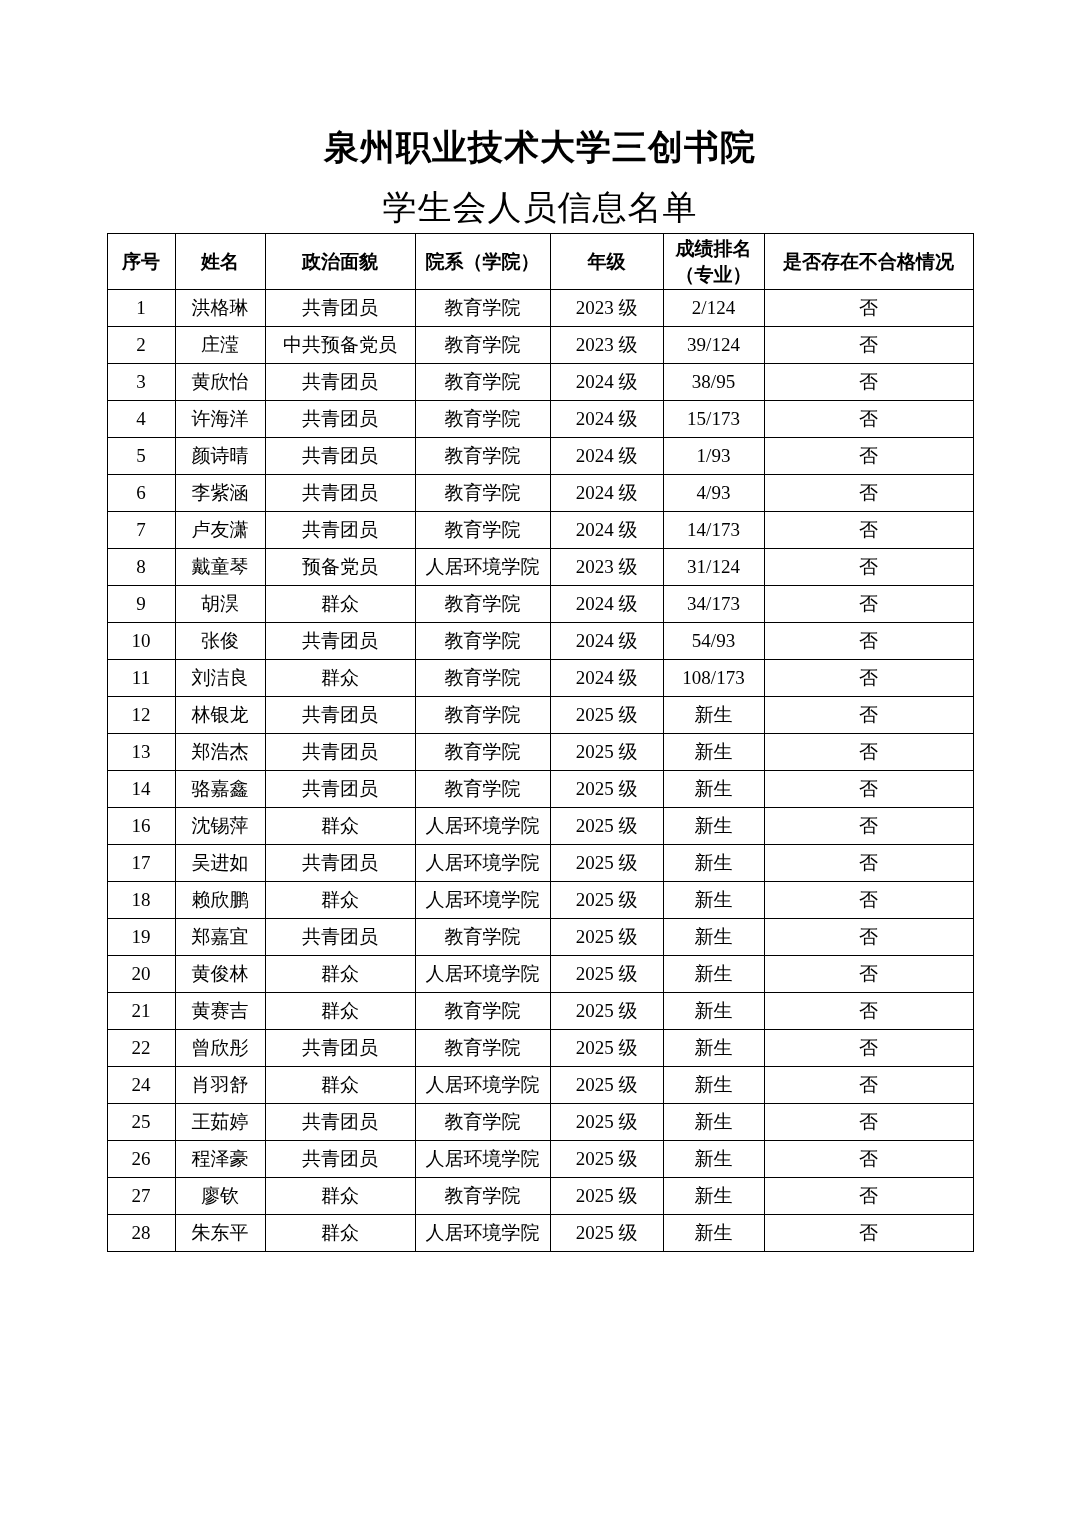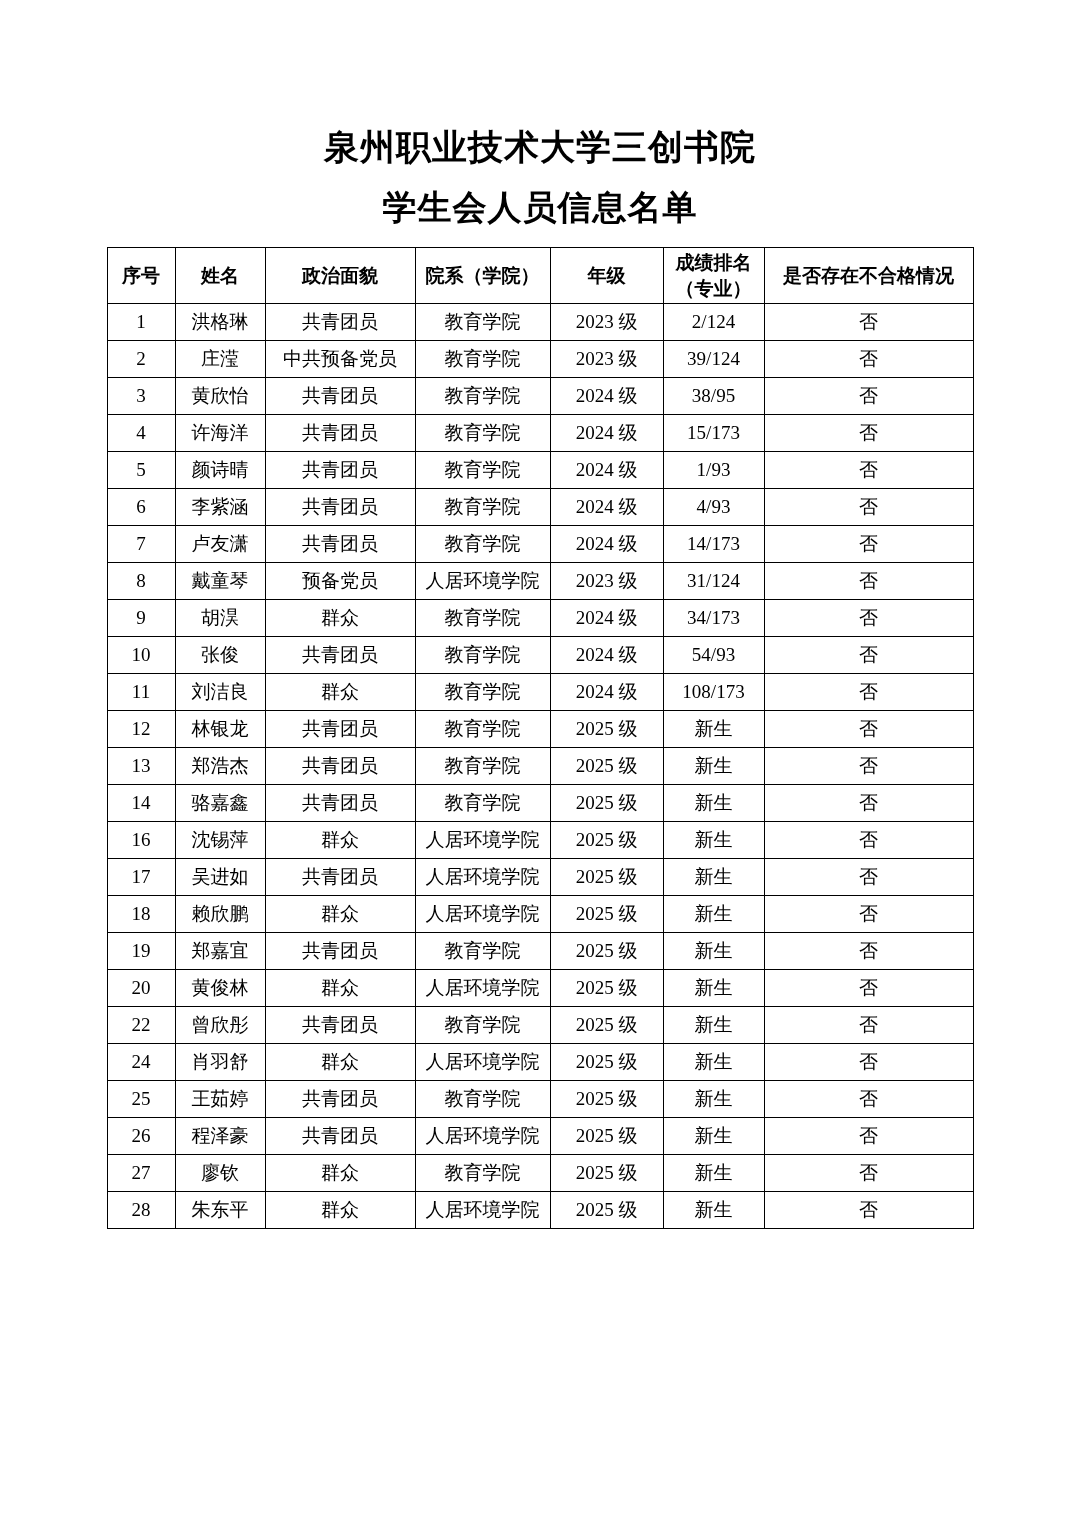--- a/index.html
+++ b/index.html
@@ -23,29 +23,29 @@
     font-size: 35px;
     font-weight: bold;
     line-height: 1.0;
     letter-spacing: 1px;
   }
   .doc-subtitle {
     margin: 0;
     padding-top: 26px;
     text-align: center;
     font-size: 34px;
-    font-weight: bold;
+    font-weight: normal;
     line-height: 1.0;
     letter-spacing: 1px;
   }
   table.roster {
     border-collapse: collapse;
     table-layout: fixed;
     width: 866px;
-    margin: 22px auto 0 auto;
+    margin: 8px auto 0 auto;
   }
   table.roster th,
   table.roster td {
     border: 1px solid #000000;
     text-align: center;
     vertical-align: middle;
     padding: 0 2px;
     font-size: 19px;
     overflow: hidden;
   }
@@ -262,20 +262,29 @@
         <tr>
           <td>20</td>
           <td>黄俊林</td>
           <td>群众</td>
           <td>人居环境学院</td>
           <td>2025 级</td>
           <td>新生</td>
           <td>否</td>
         </tr>
         <tr>
+          <td>21</td>
+          <td>黄赛吉</td>
+          <td>群众</td>
+          <td>教育学院</td>
+          <td>2025 级</td>
+          <td>新生</td>
+          <td>否</td>
+        </tr>
+        <tr>
           <td>22</td>
           <td>曾欣彤</td>
           <td>共青团员</td>
           <td>教育学院</td>
           <td>2025 级</td>
           <td>新生</td>
           <td>否</td>
         </tr>
         <tr>
           <td>24</td>

